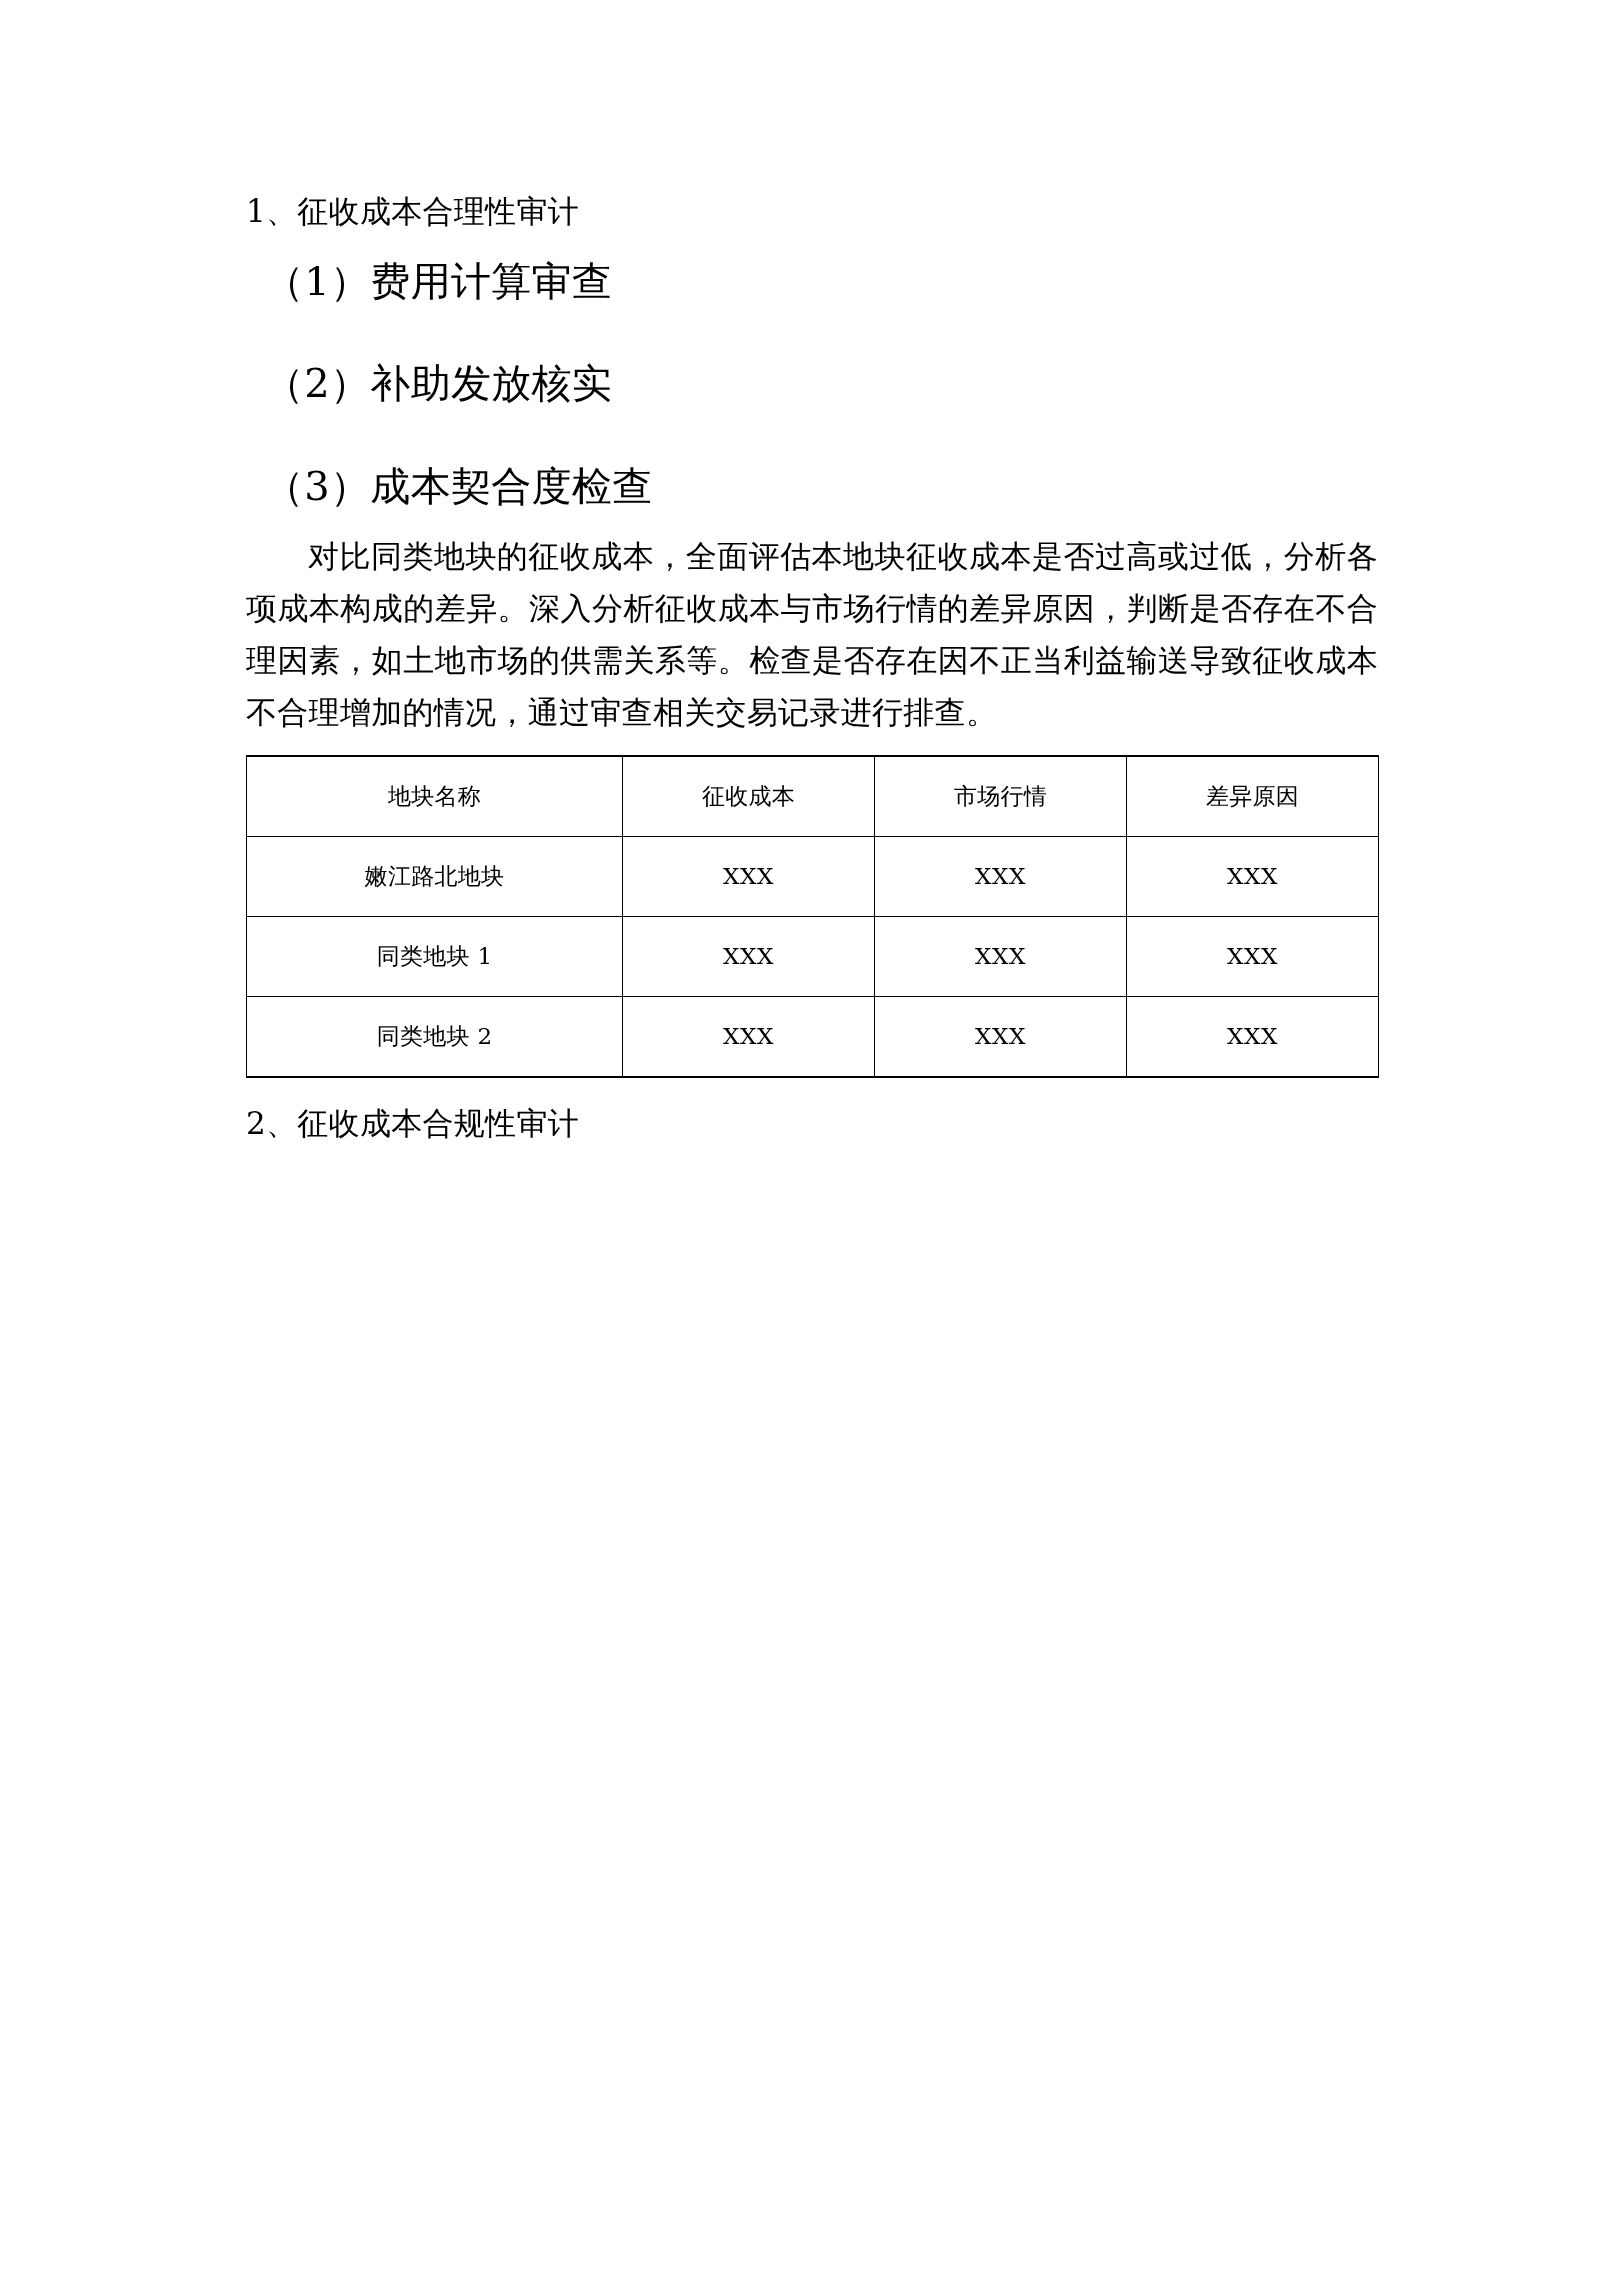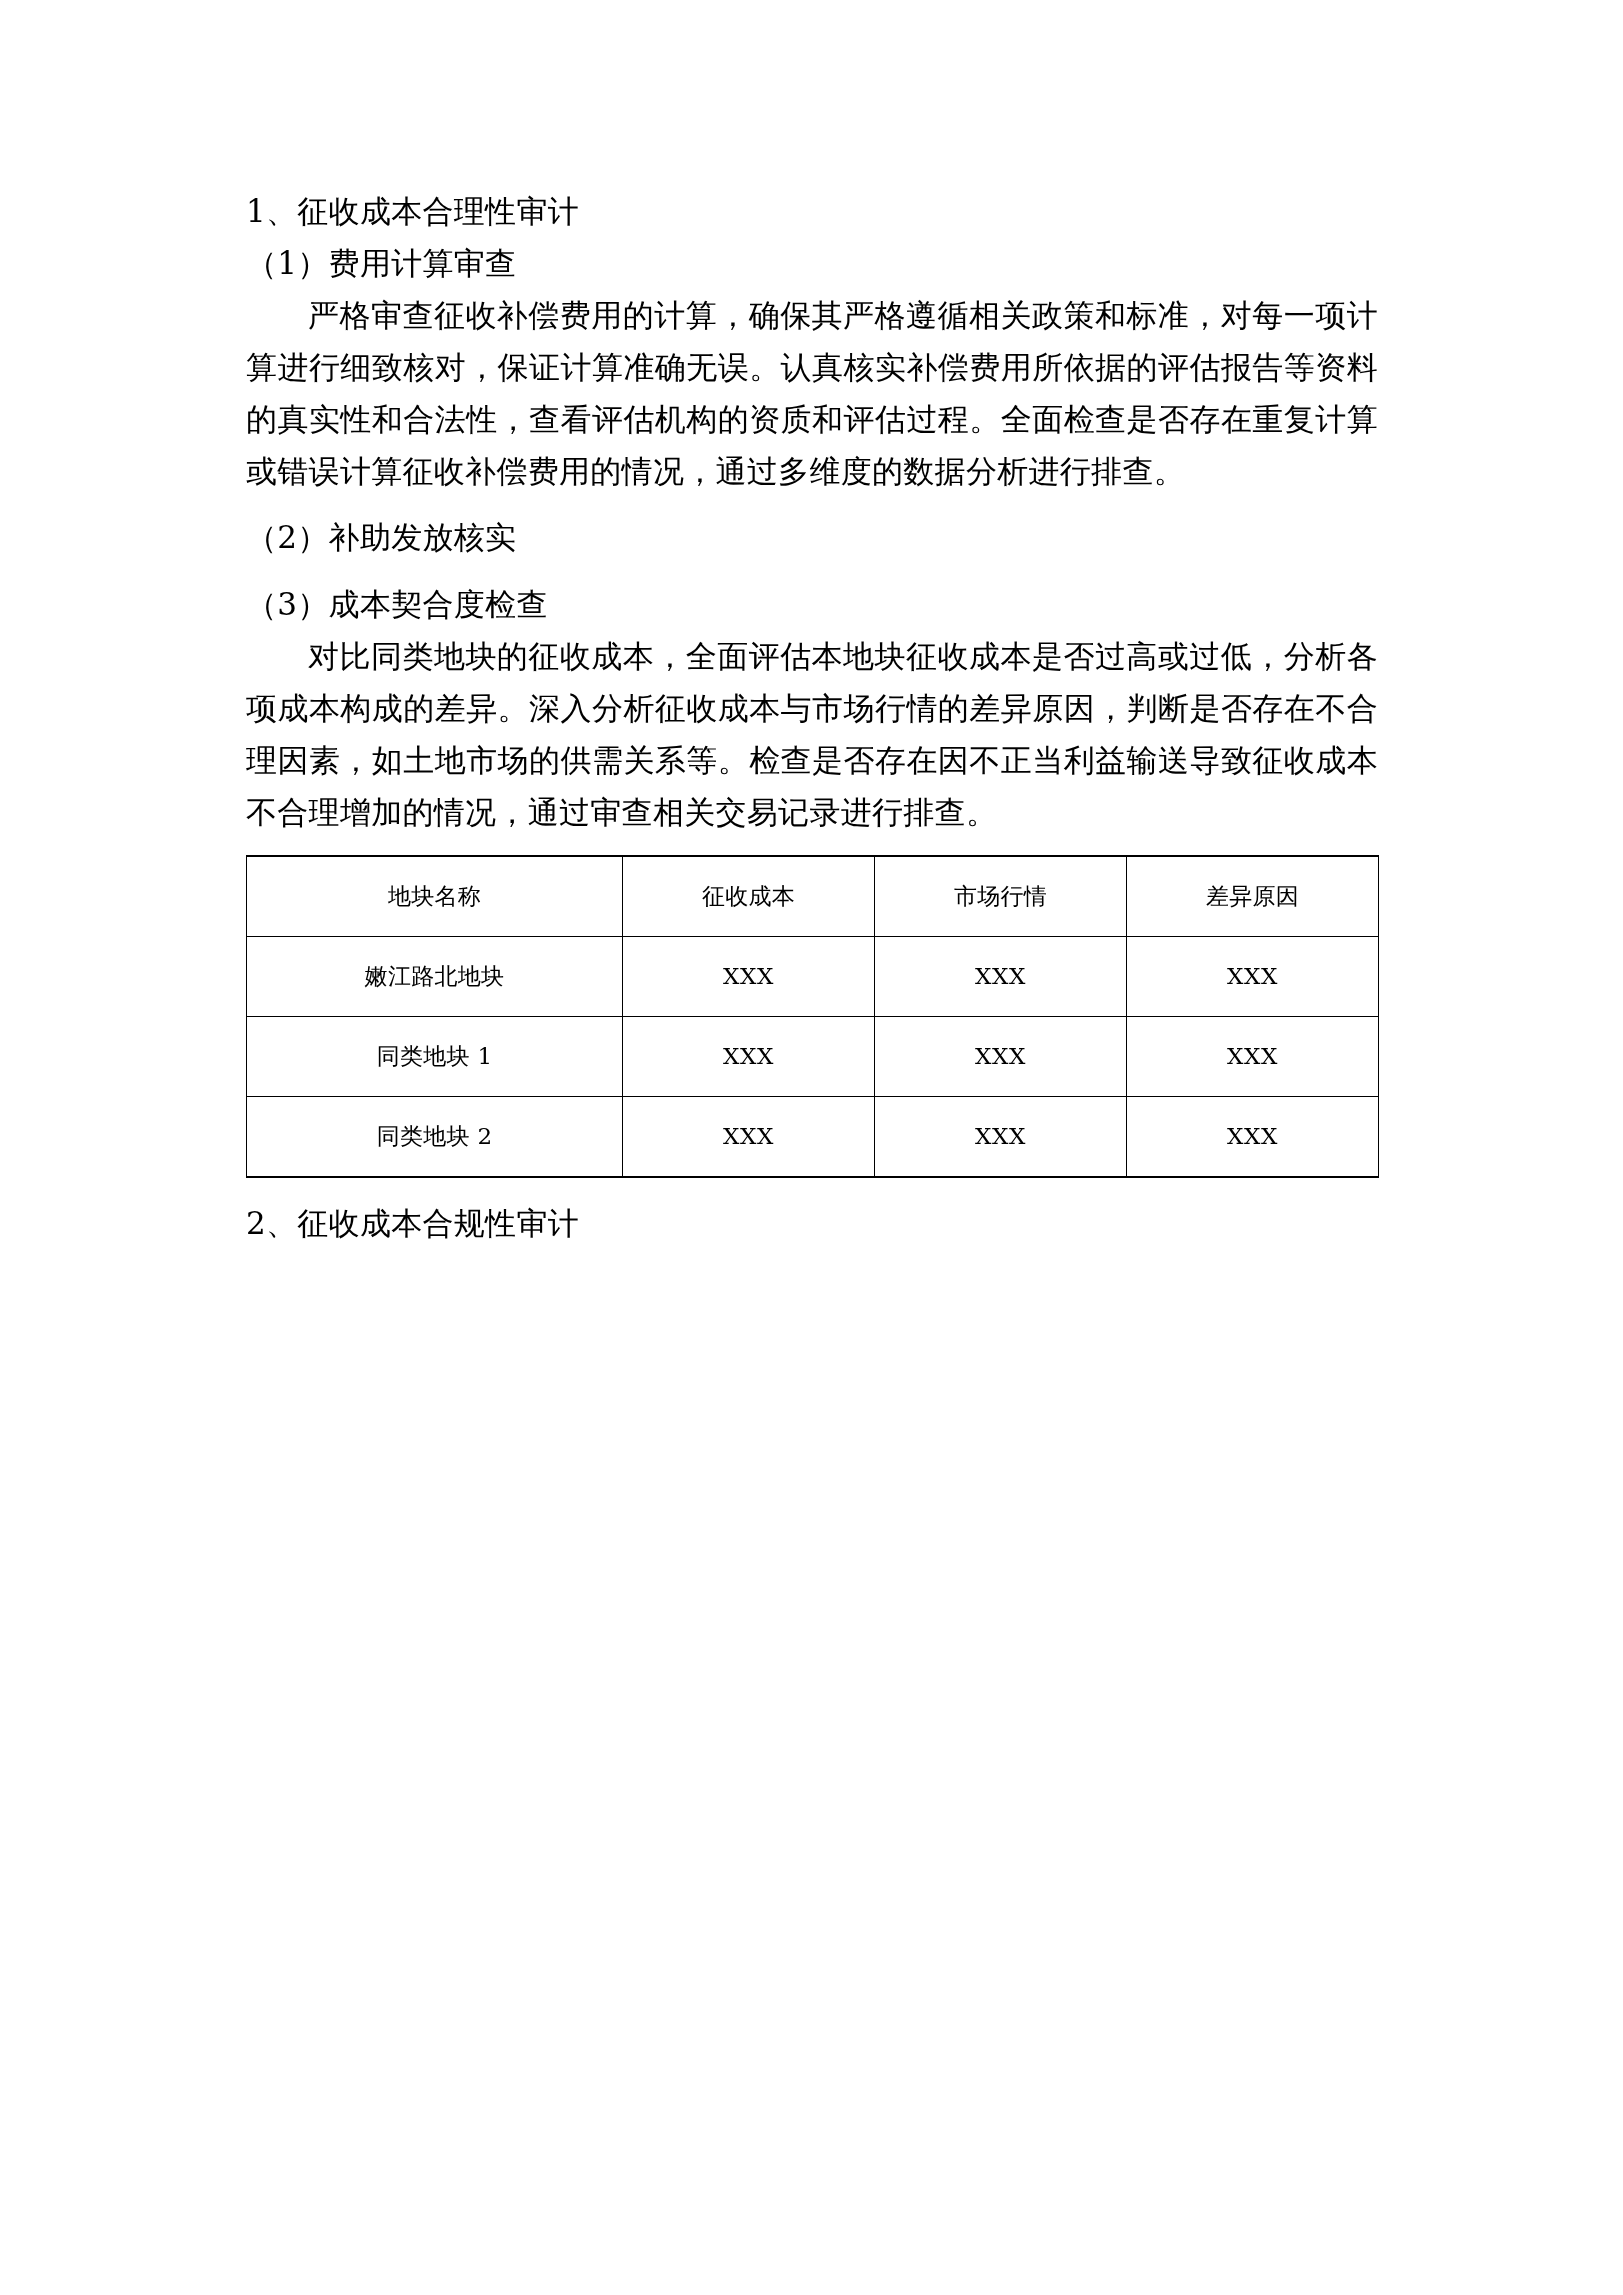--- a/index.html
+++ b/index.html
@@ -37,22 +37,22 @@
   .heading-1 {
     margin: 0;
     font-size: 31px;
     line-height: 52px;
     font-weight: normal;
     text-indent: 0;
   }
 
   
   .heading-2 {
-    margin: 0;
-    font-size: 31px;
+    margin: 18px;
+    font-size: 40px;
     line-height: 52px;
     font-weight: normal;
     text-indent: 0;
   }
 
   
   .para {
     margin: 0;
     font-size: 31px;
     line-height: 52px;
@@ -99,21 +99,20 @@
 </head>
 <body>
 
 <div class="page">
   <div class="doc-body">
 
     <p class="heading-1">1、征收成本合理性审计</p>
 
     <p class="heading-2">（1）费用计算审查</p>
 
-    <p class="para">严格审查征收补偿费用的计算，确保其严格遵循相关政策和标准，对每一项计算进行细致核对，保证计算准确无误。认真核实补偿费用所依据的评估报告等资料的真实性和合法性，查看评估机构的资质和评估过程。全面检查是否存在重复计算或错误计算征收补偿费用的情况，通过多维度的数据分析进行排查。</p>
 
     <div class="spacer-sm"></div>
 
     <p class="heading-2">（2）补助发放核实</p>
 
 
     <div class="spacer-sm"></div>
 
     <p class="heading-2">（3）成本契合度检查</p>
 

